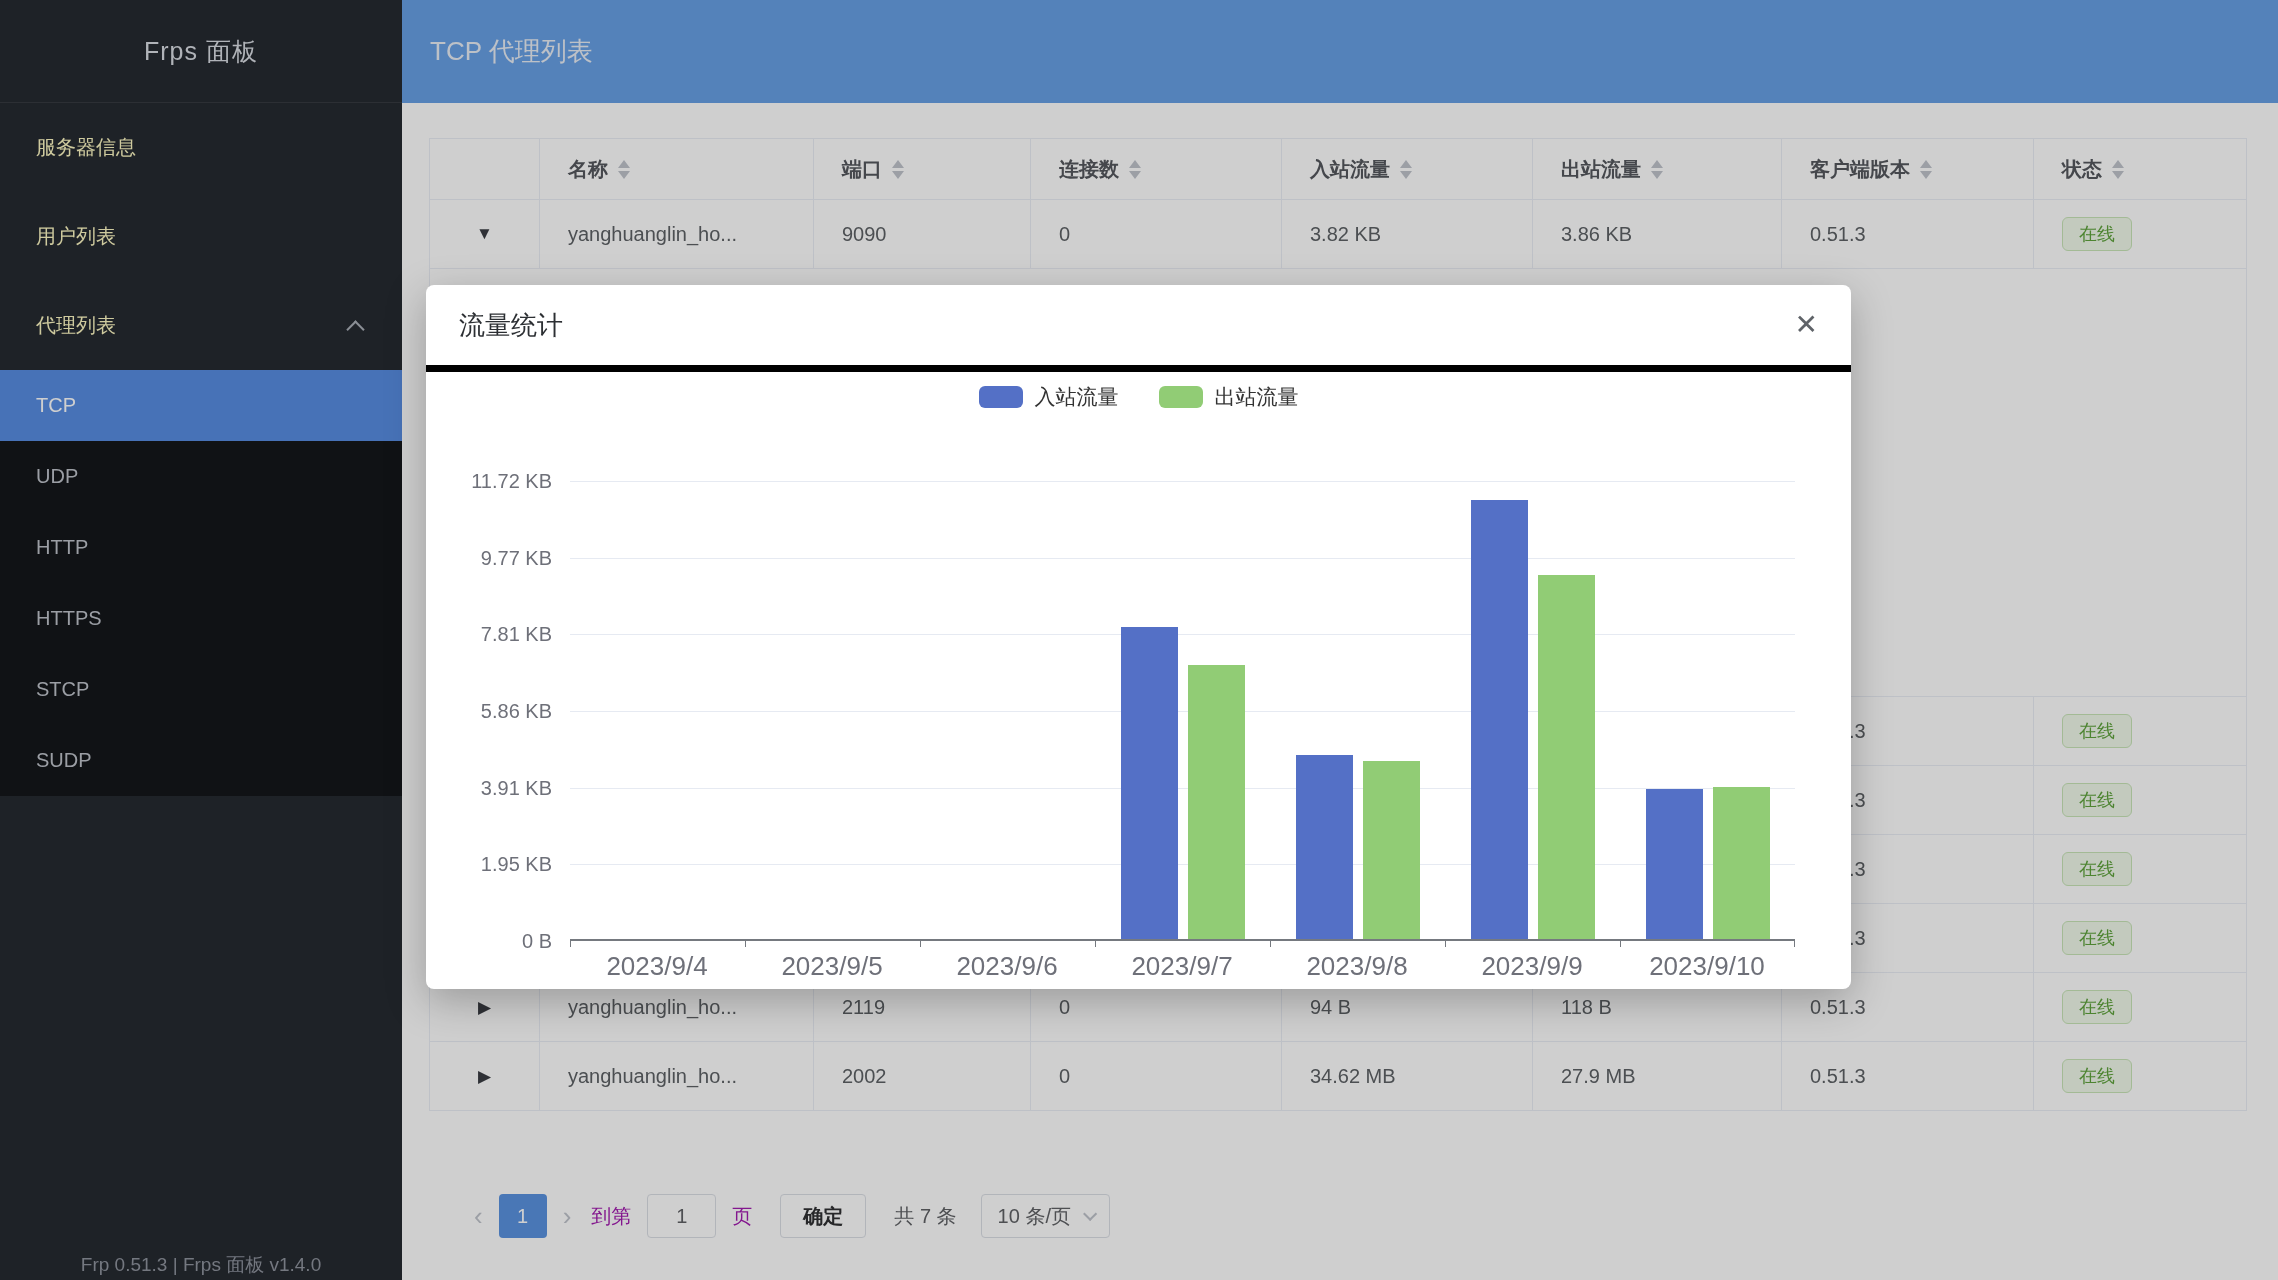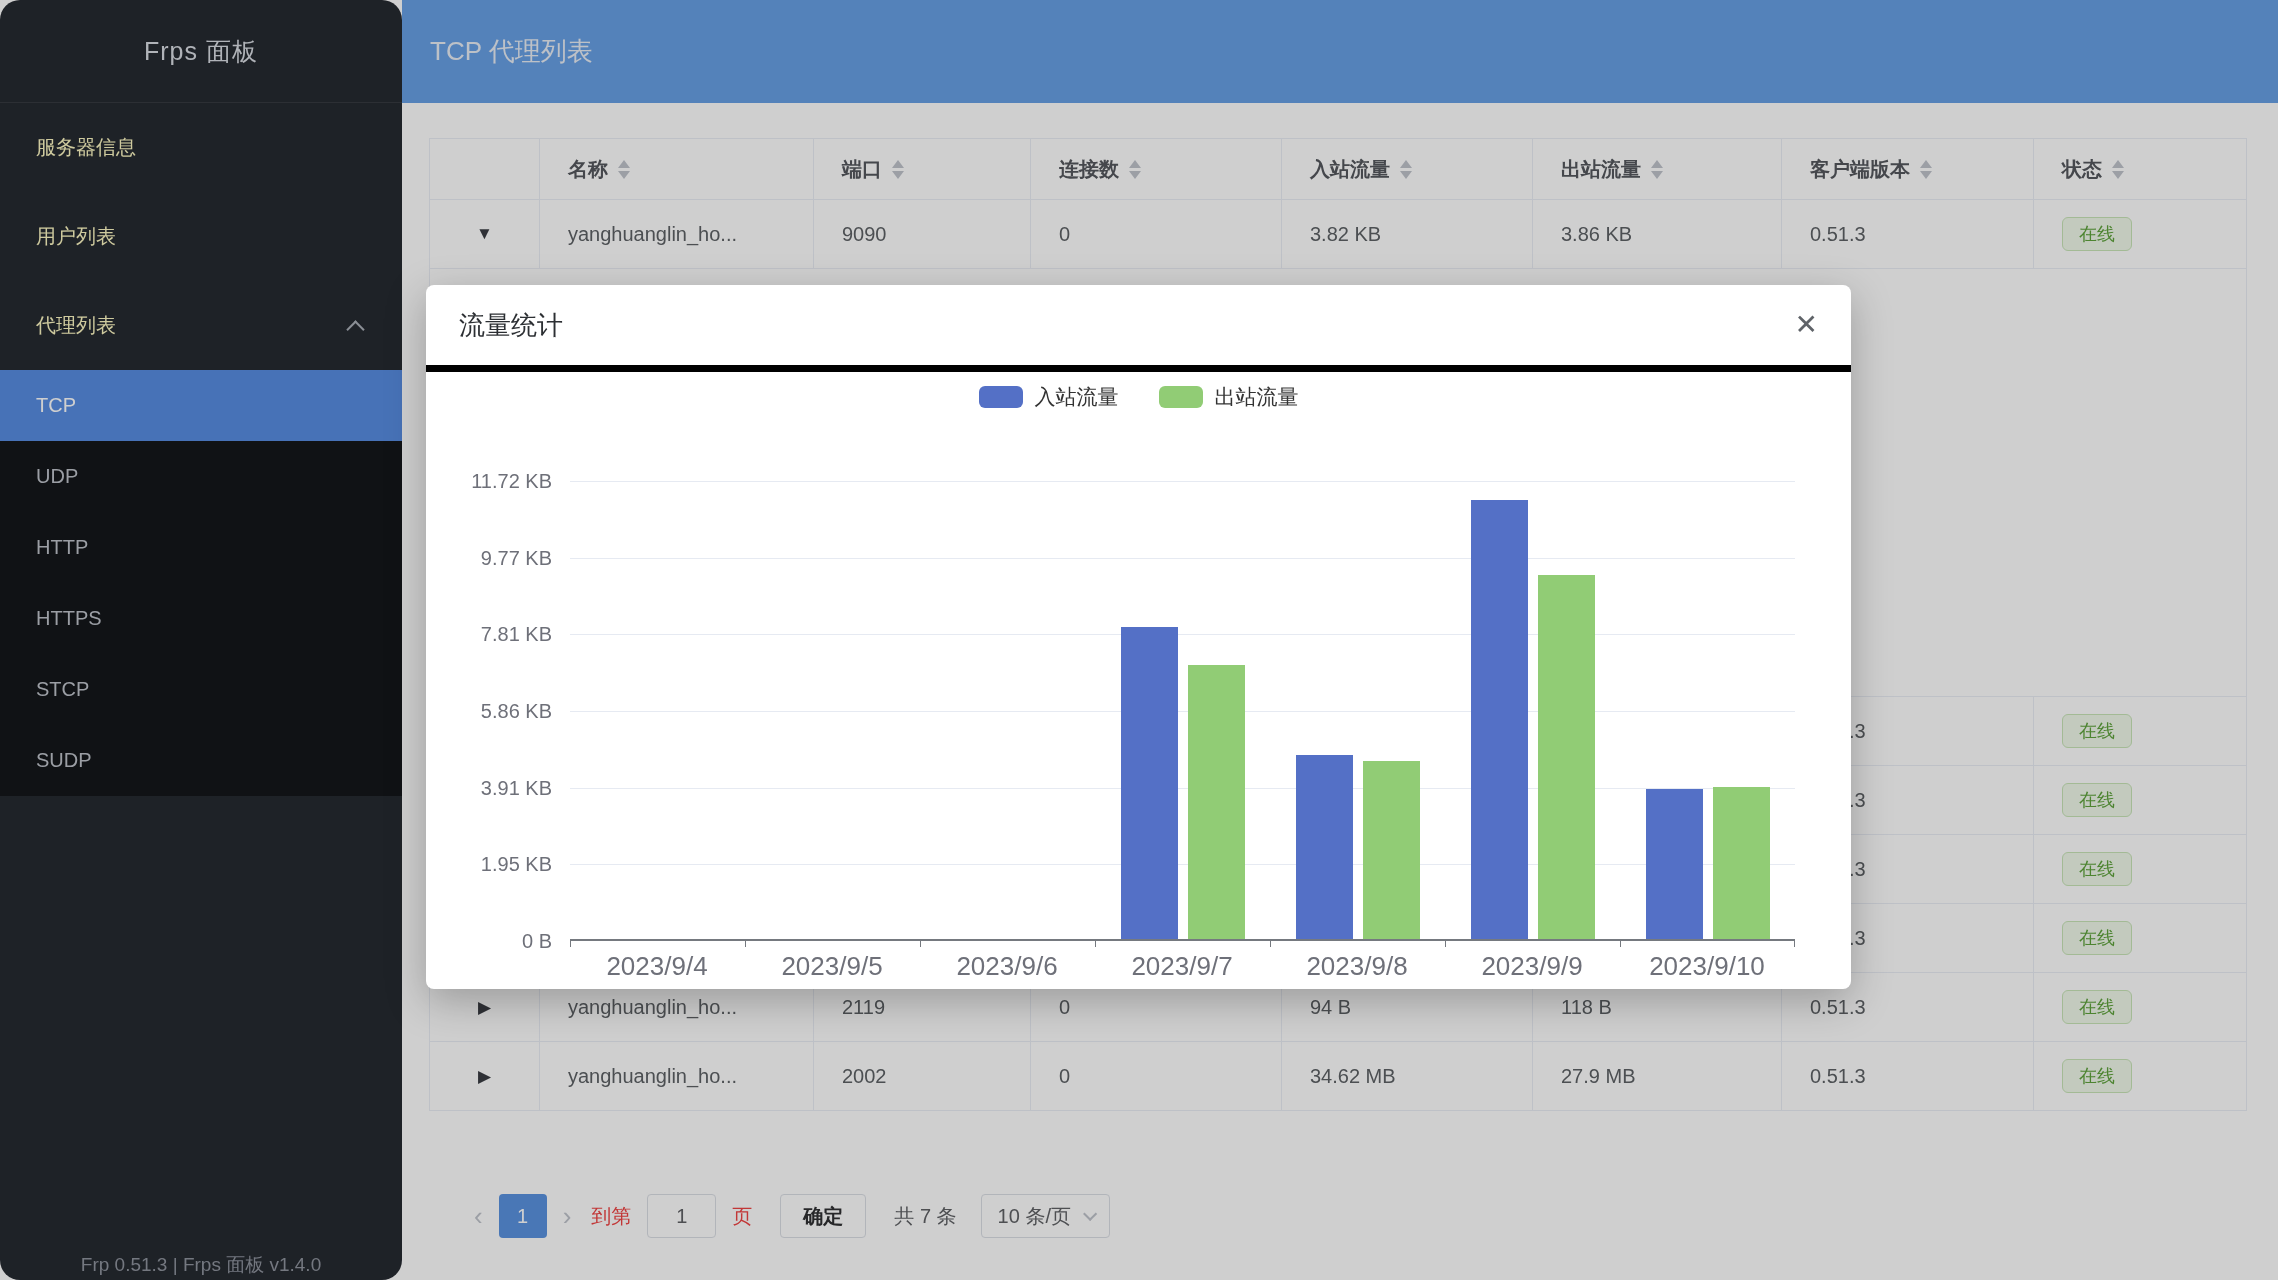--- a/index.html
+++ b/index.html
@@ -4,21 +4,21 @@
 <style>
   * { margin:0; padding:0; box-sizing:border-box; }
   html,body { width:2278px; height:1280px; }
   body {
     position:relative; overflow:hidden; background:#fff;
     font-family:"Liberation Sans","DejaVu Sans",sans-serif;
     -webkit-font-smoothing:antialiased;
   }
 
   
-  .sidebar { position:absolute; left:0; top:0; width:402px; height:1280px; background:#262a31; z-index:1;border-radius:20px; }
+  .sidebar { position:absolute; left:0; top:0; width:402px; height:1280px; background:#262a31; z-index:1; }
   .sidebar-title {
     height:103px; line-height:103px; text-align:center; color:#d9dde3;
     font-size:25px; letter-spacing:1px; border-bottom:1px solid rgba(255,255,255,0.08);
   }
   .menu-item {
     height:89px; line-height:89px; padding-left:36px; font-size:20px;
     color:#fef9c3; position:relative; cursor:pointer;
   }
   .chevron-up {
     position:absolute; right:40px; top:42px; width:13px; height:13px;
@@ -69,21 +69,21 @@
   
   .pagination {
     position:absolute; left:62px; top:1194px; height:44px;
     display:flex; align-items:center; font-size:20px; color:#606266;
   }
   .pg-arrow { color:#c0c4cc; font-size:26px; padding:0 10px; cursor:pointer; }
   .pg-current {
     min-width:48px; height:44px; line-height:44px; text-align:center;
     background:#5b93e1; color:#fff; border-radius:4px; margin:0 6px; cursor:pointer;
   }
-  .pg-text { margin:0 10px; color:#ef4444;font-family:Liberation Mono, monospace; }
+  .pg-text { margin:0 10px; color:#a21caf;font-family:Liberation Mono, monospace; }
   .pg-input {
     width:69px; height:44px; border:1px solid #dcdfe6; border-radius:4px;
     text-align:center; font-size:20px; color:#606266; background:#fff; margin:0 6px;
     font-family:inherit;
   }
   .pg-btn {
     height:44px; padding:0 22px; margin-left:18px; background:#fff;
     border:1px solid #dcdfe6; border-radius:4px; font-size:20px; color:#303133;
     font-weight:bold; cursor:pointer; font-family:inherit;
   }

